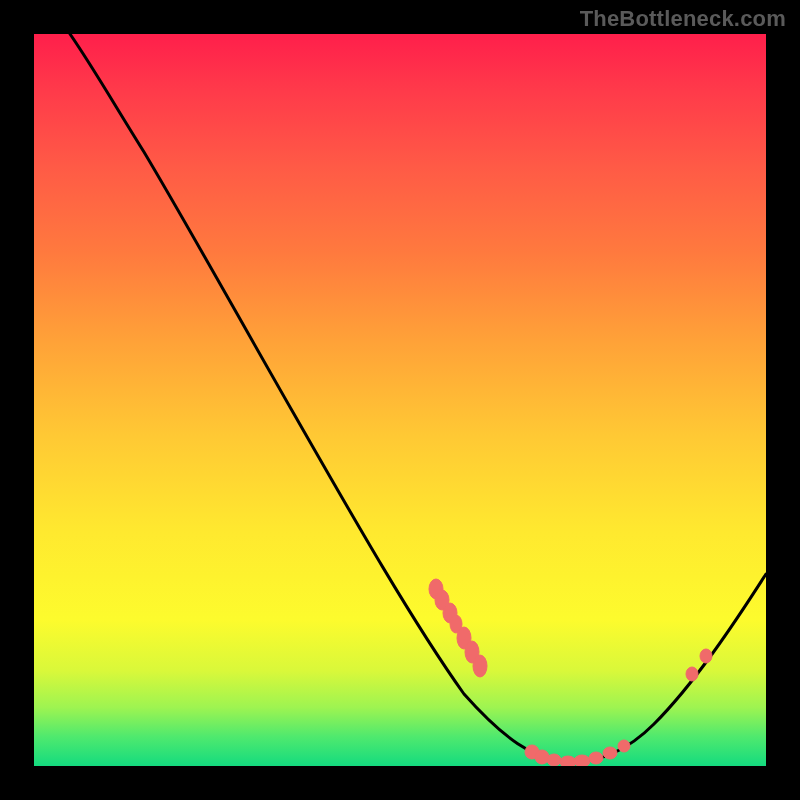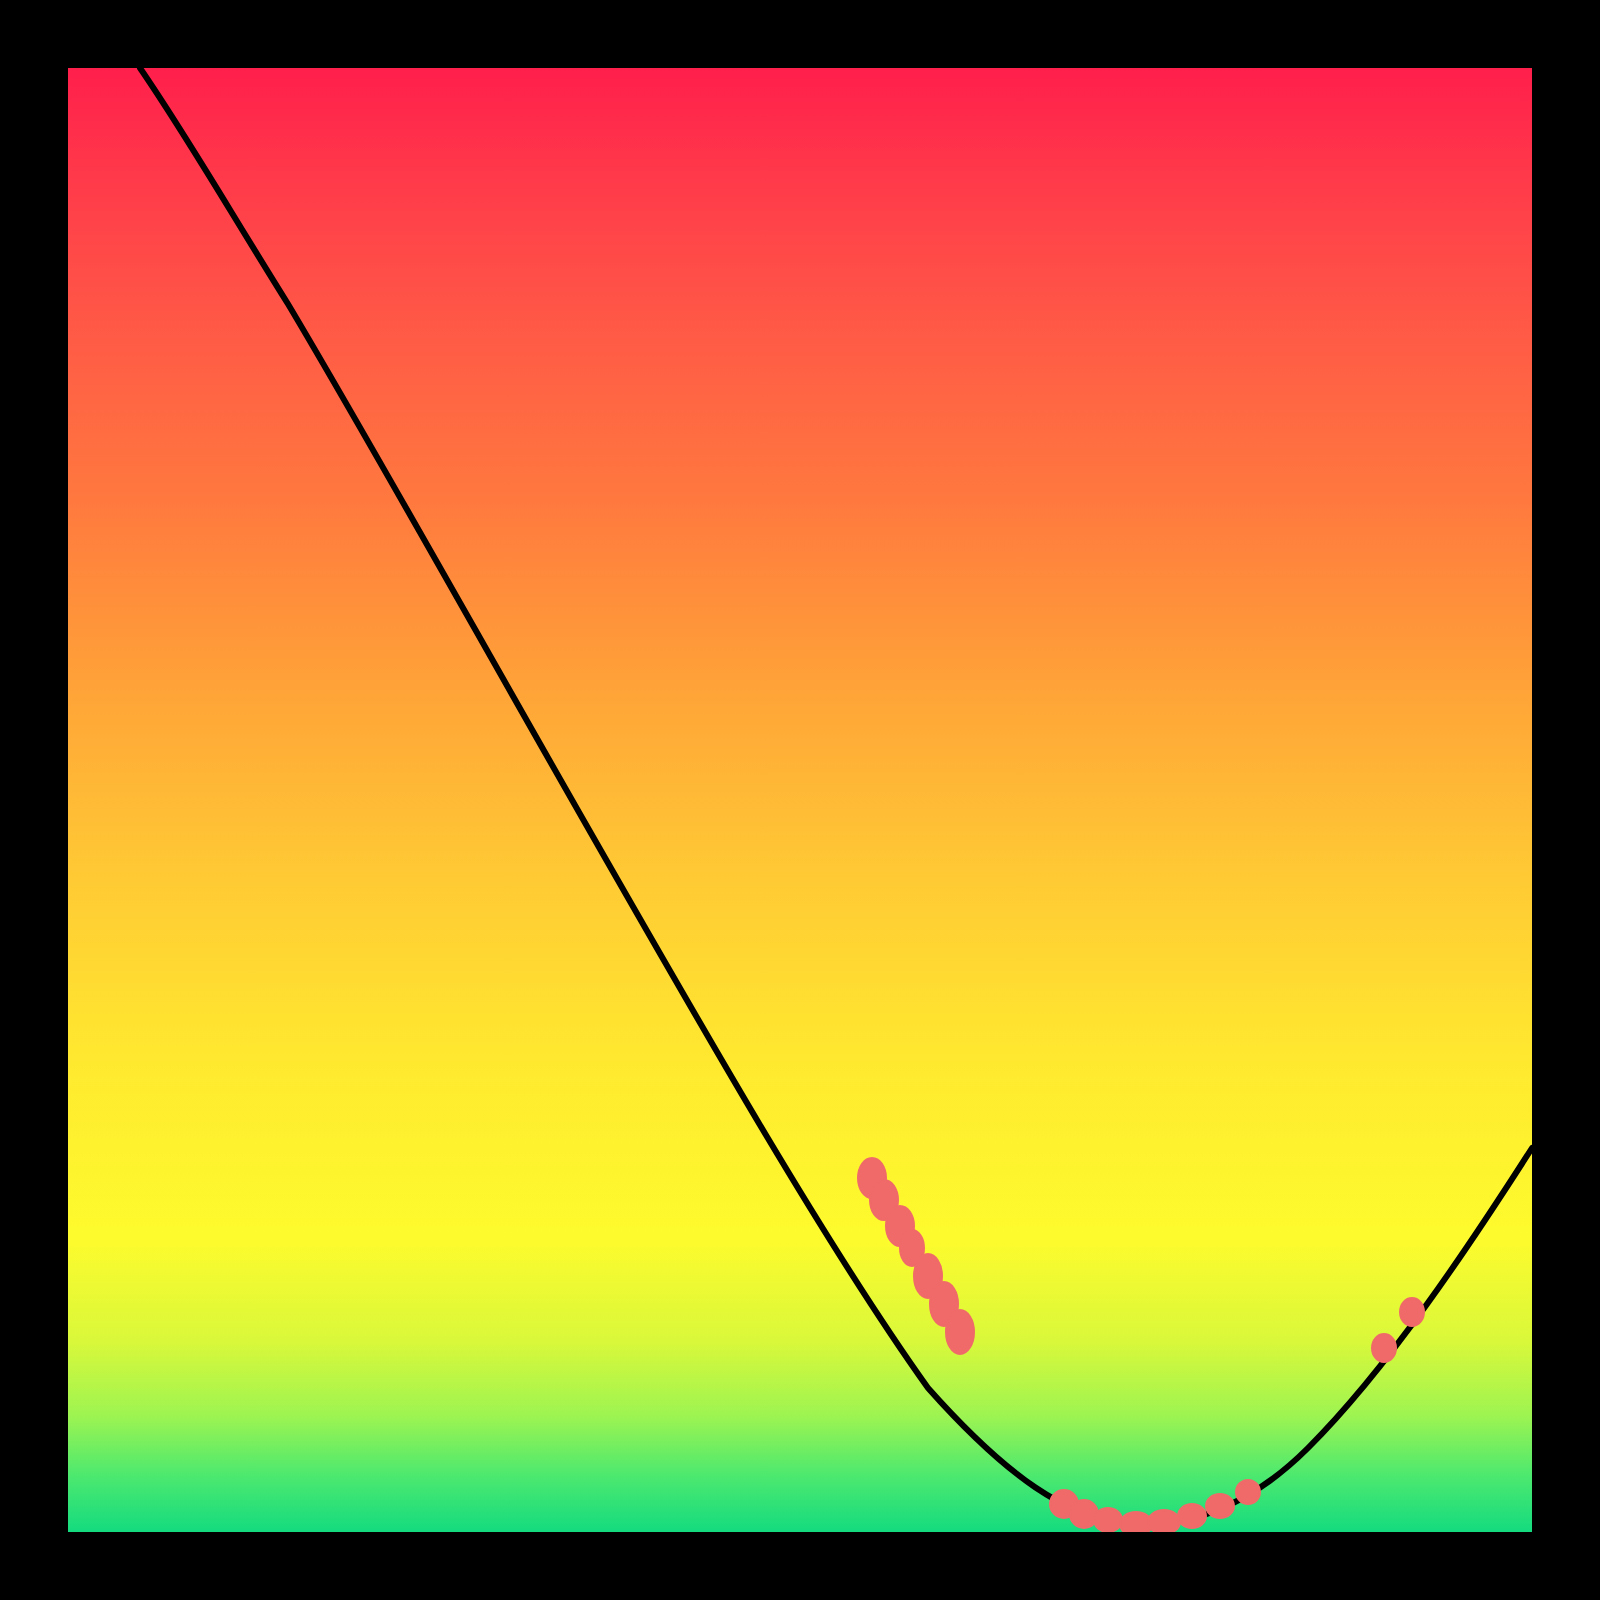--- a/index.html
+++ b/index.html
@@ -53,20 +53,21 @@
     position: absolute;
     left: 0;
     top: 0;
   }
 </style>
 </head>
 <body>
 
 <div class="frame">
 
+  <div class="watermark">TheBottleneck.com</div>
 
   <div class="plot-area">
     <svg class="curve" width="732" height="732" viewBox="0 0 732 732">
 
       <path d="M 36 0
                C 60 35, 80 70, 110 118
                C 150 185, 200 275, 260 380
                C 320 485, 380 590, 430 660
                C 470 705, 500 725, 530 728
                C 560 730, 590 720, 620 690

